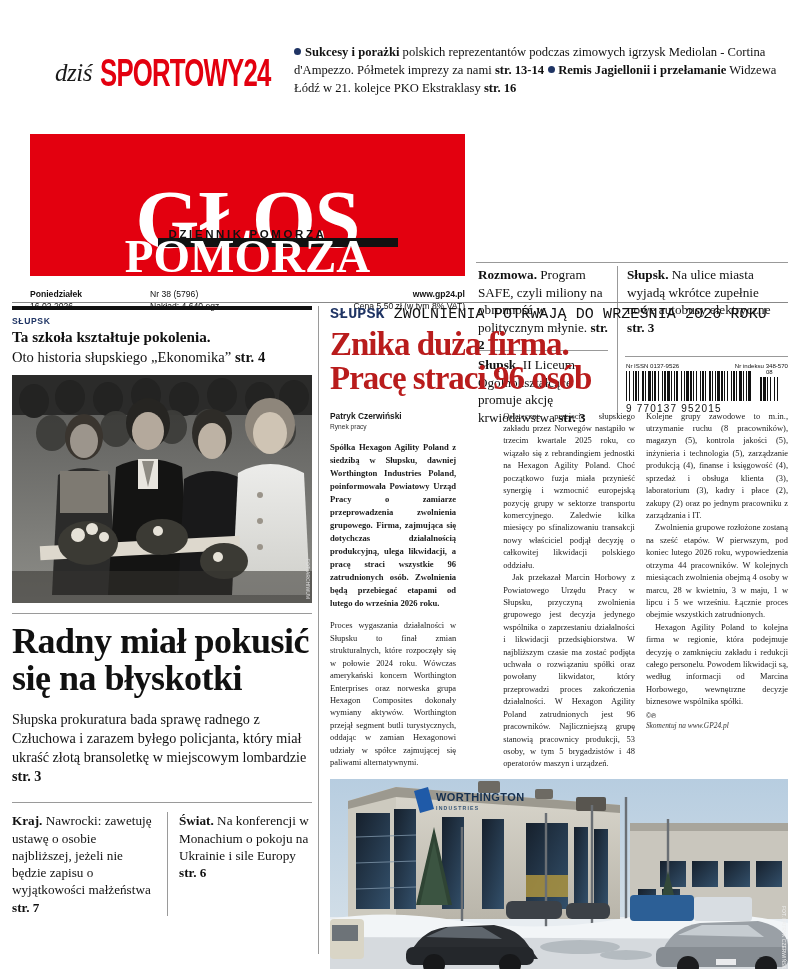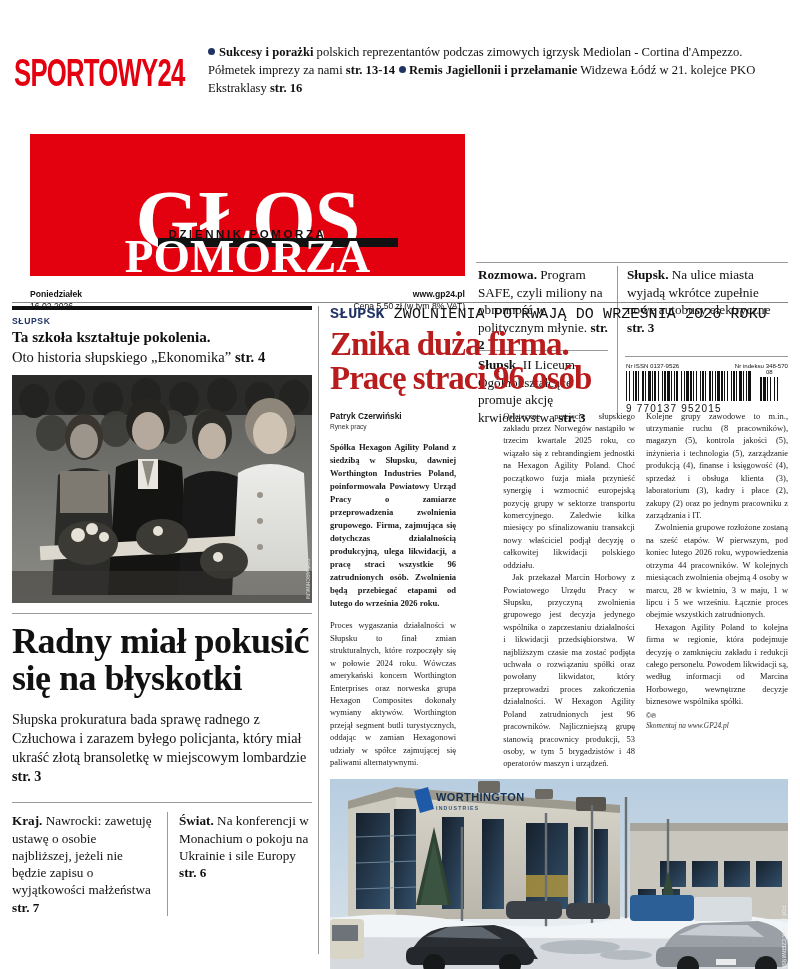--- a/index.html
+++ b/index.html
@@ -190,39 +190,44 @@
   }
   .mc-photo .ph-credit {
     position:absolute; right:1px; bottom:6px; color:#eee; font-size:5px;
     font-family:"Liberation Sans",sans-serif; writing-mode:vertical-rl;
   }
 </style>
 </head>
 <body>
 
 <div class="promo">
+  <div class="promo-dzis">dziś</div>
   <div class="promo-logo">SPORTOWY24</div>
   <div class="promo-text">
     <span class="bullet"></span><b>Sukcesy i porażki</b><span> polskich reprezentantów podczas zimowych igrzysk Mediolan - Cortina d'Ampezzo. Półmetek imprezy za nami </span><b>str. 13-14</b><span class="bullet bullet-mid"></span><b>Remis Jagiellonii i przełamanie</b><span> Widzewa Łódź w 21. kolejce PKO Ekstraklasy </span><b>str. 16</b>
   </div>
 </div>
 
 <div class="masthead-wrap">
   <div class="mast-red"></div>
   <div style="position:absolute;left:30px;top:6px;width:435px;height:142px;">
     <div class="mast-glos">GŁOS</div>
     <div class="mast-bar"></div>
     <div class="mast-pomorza">POMORZA</div>
     <div class="mast-dziennik">DZIENNIK POMORZA</div>
   </div>
 
   <div class="mast-info">
     <div class="c1">
       <div>Poniedziałek</div>
       <div class="light">16.02.2026</div>
+    </div>
+    <div class="c2">
+      <div>Nr 38 (5796)</div>
+      <div>Nakład: 4.640 egz.</div>
     </div>
     <div class="c3">
       <div class="url">www.gp24.pl</div>
       <div>Cena 5,50 zł (w tym 8% VAT)</div>
     </div>
   </div>
 
   <div class="mast-rule-top"></div>
   <div class="mast-vrule"></div>
   <div class="mast-rule-mid"></div>

